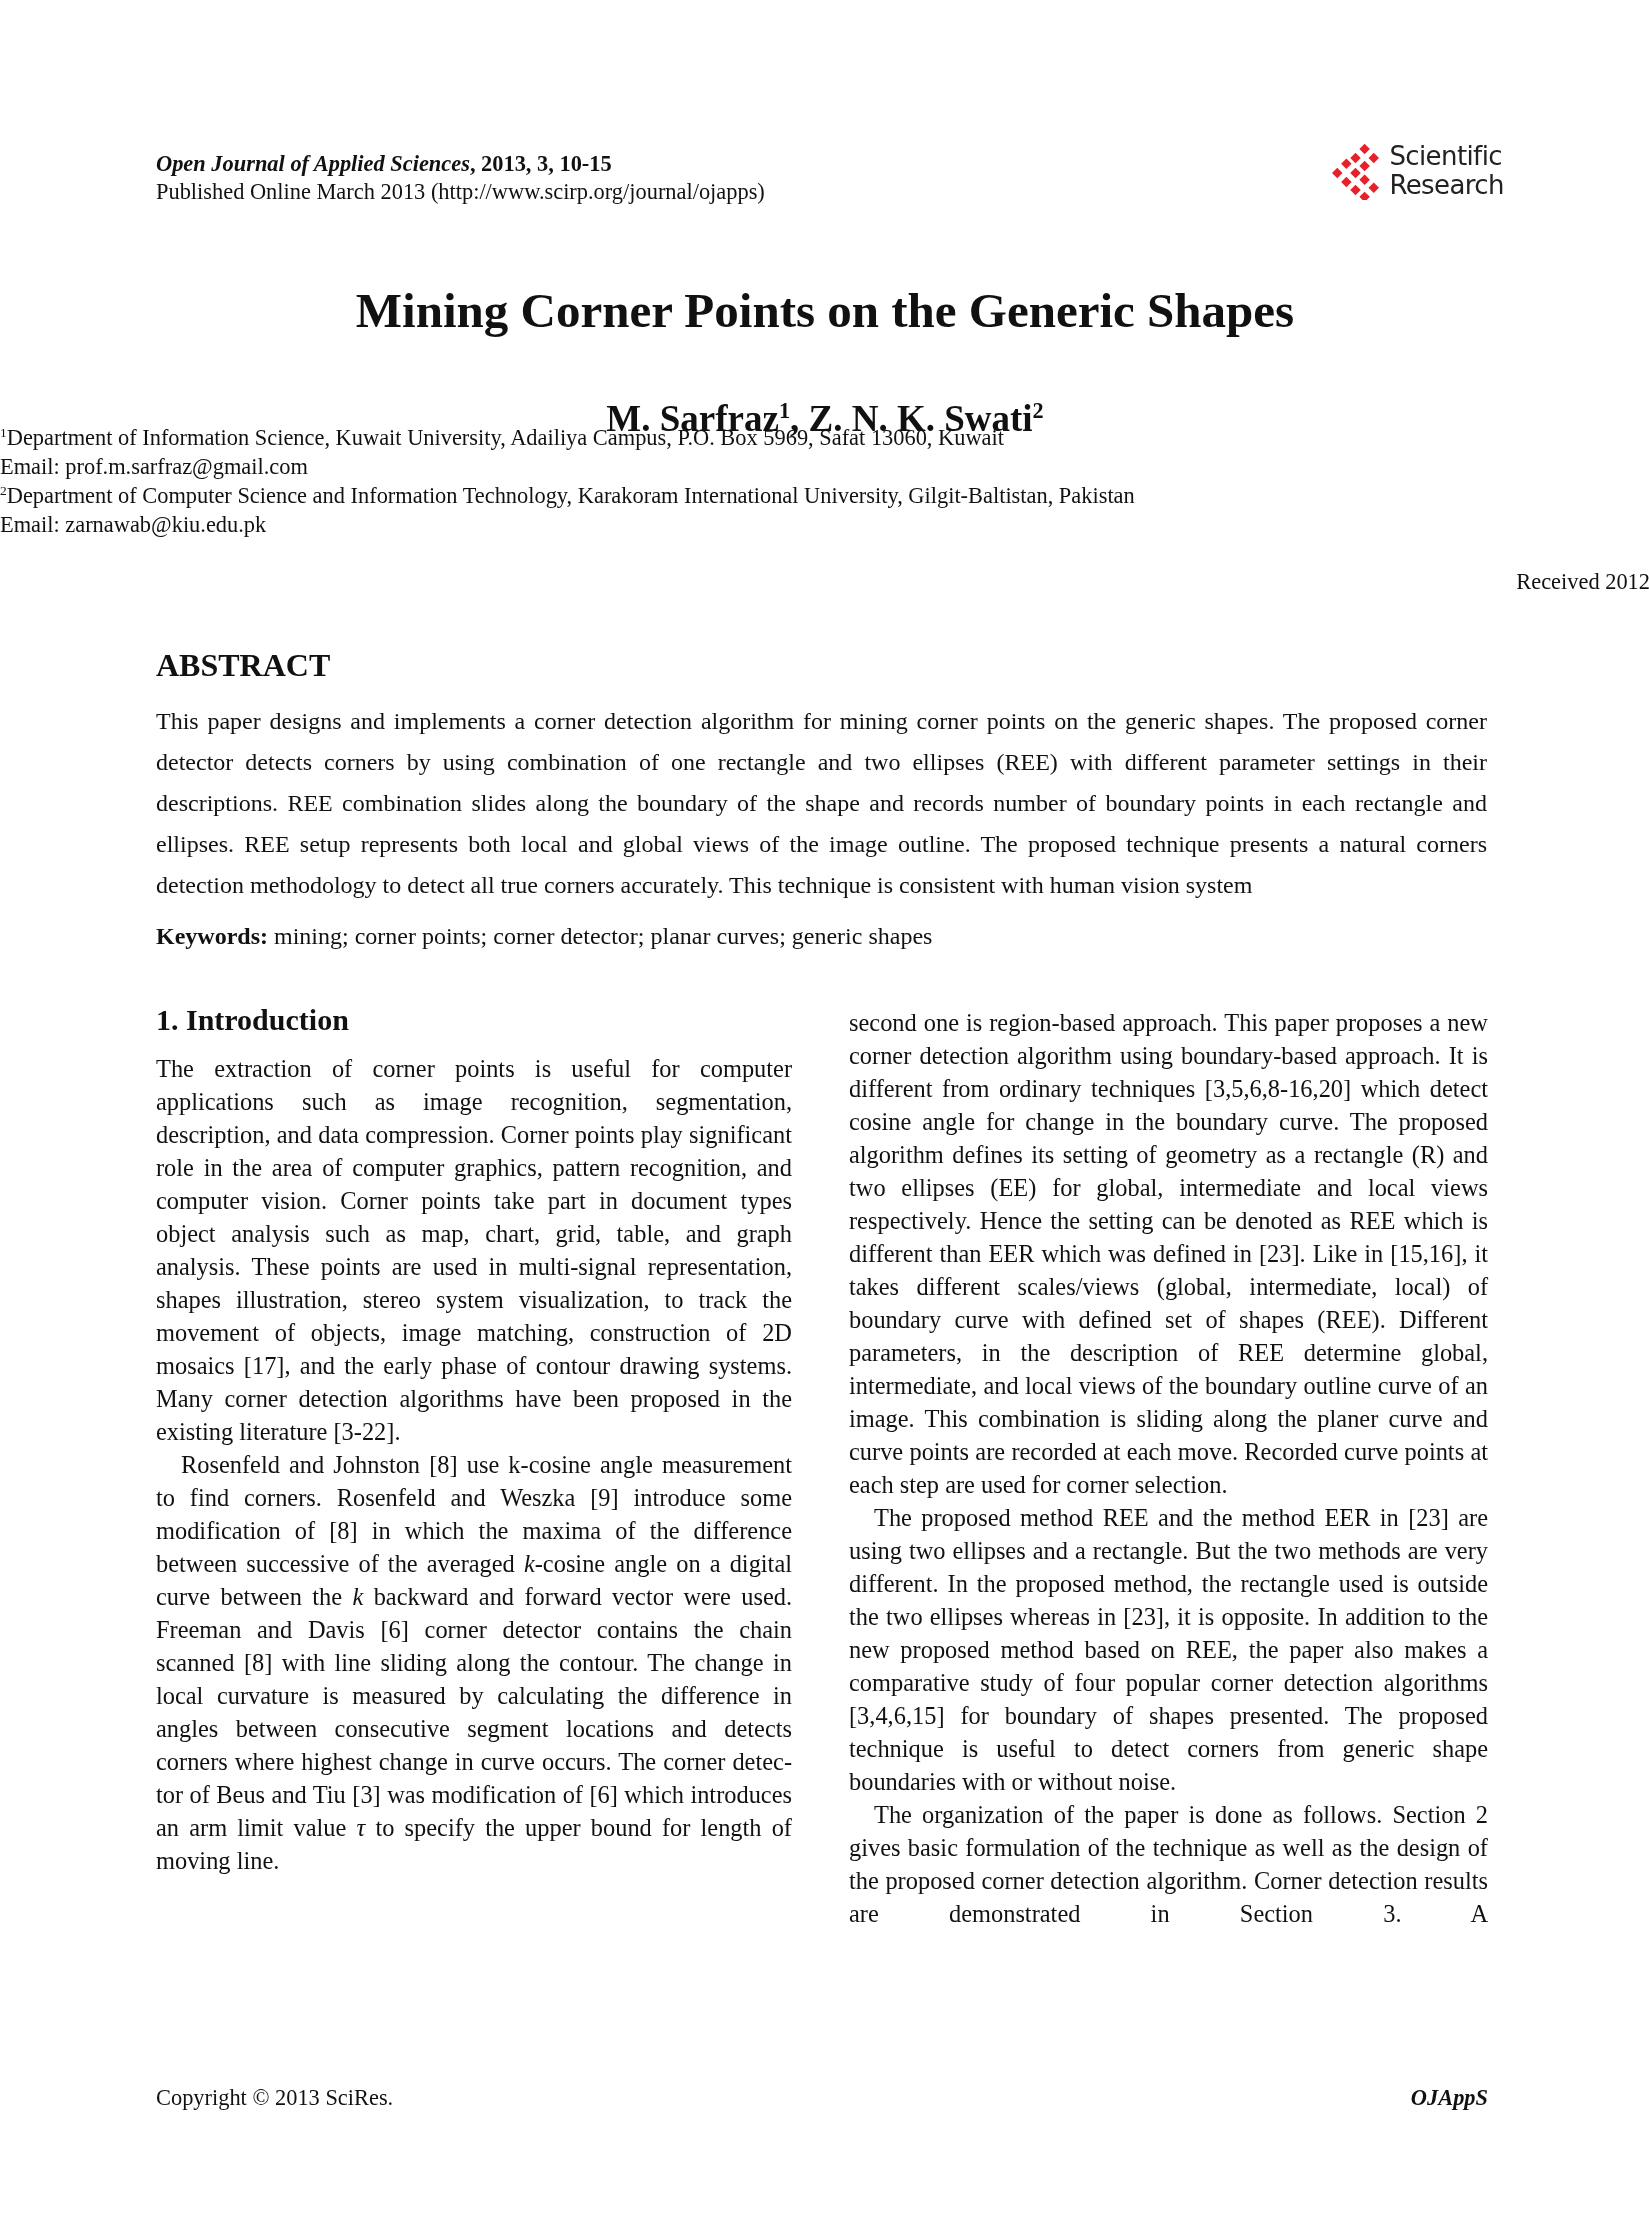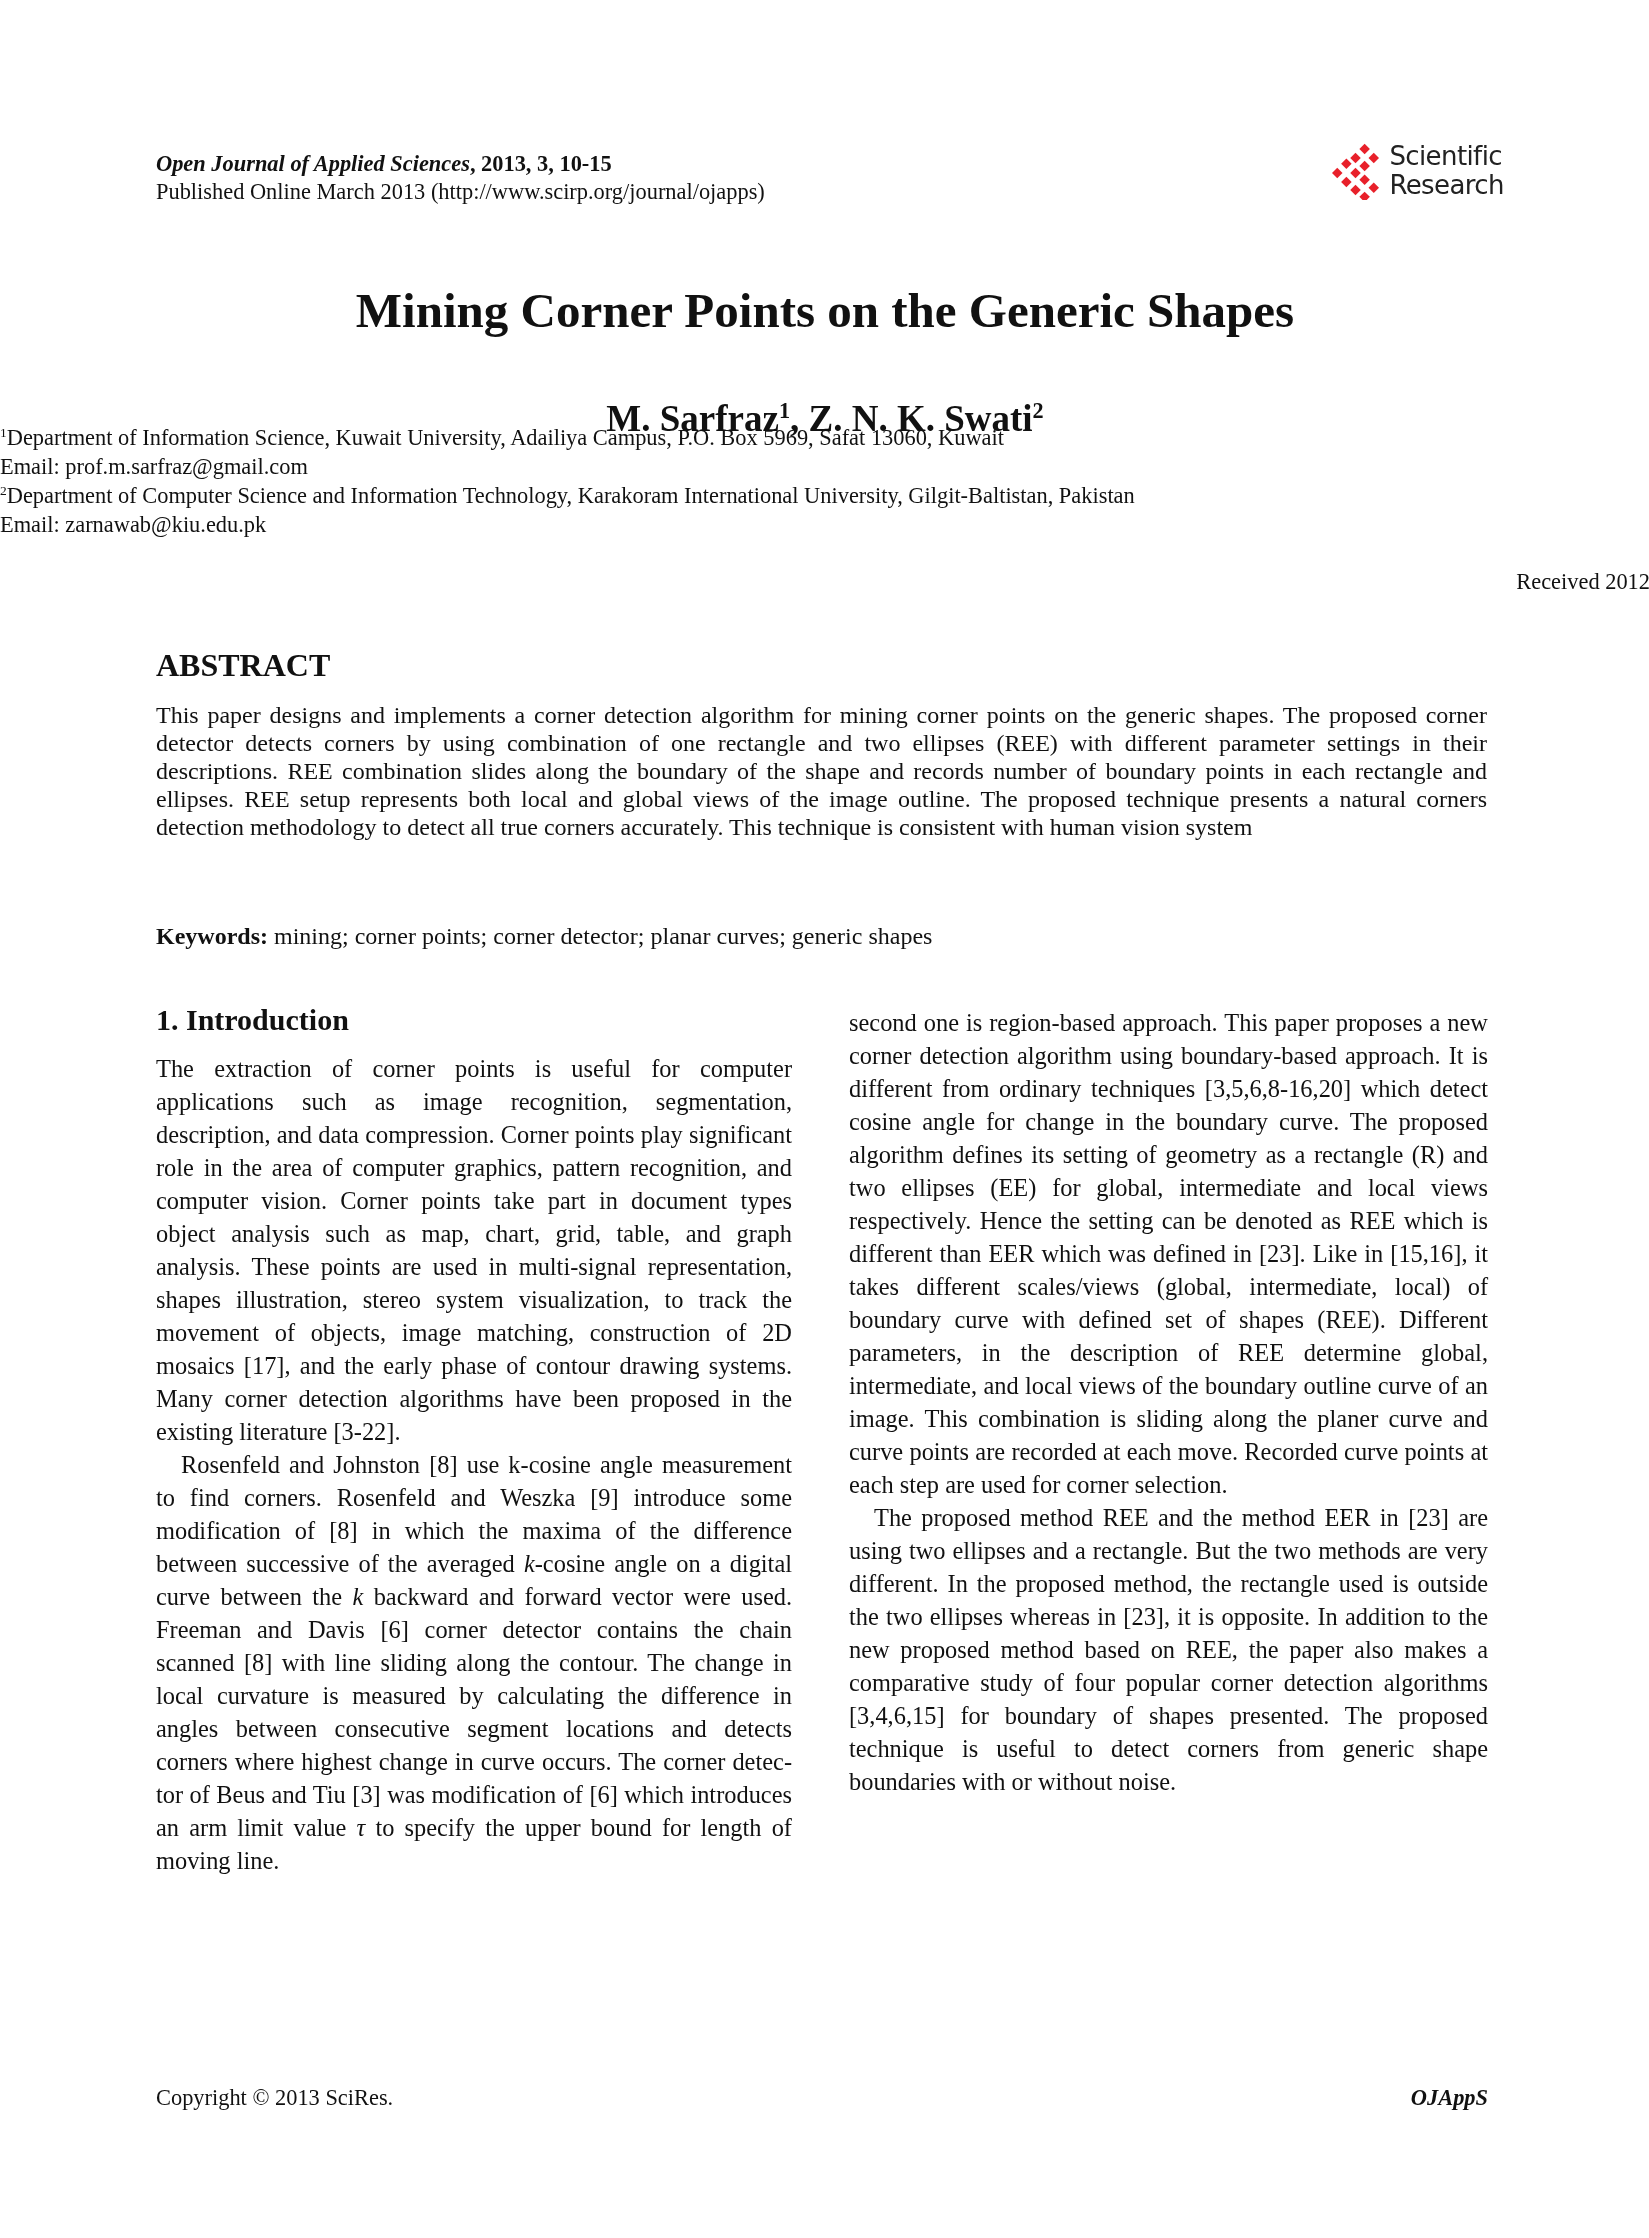--- a/index.html
+++ b/index.html
@@ -11,21 +11,21 @@
   .hdr-pub { left: 156px; top: 179px; font-size: 22.4px; white-space: nowrap; }
   .logo { left: 1329px; top: 139px; width: 167px; height: 64px; display: flex; align-items: center; }
   .logo svg { width: 57px; height: 57px; flex: none; }
   .logo-text { font-family: "DejaVu Sans", sans-serif; font-size: 26px; line-height: 29px; color: #222; margin-left: 3.4px; letter-spacing: -0.6px; }
   .title { left: 0; width: 1650px; top: 282px; text-align: center; font-size: 49px; font-weight: bold; }
   .authors { left: 0; width: 1650px; top: 397px; text-align: center; font-size: 37px; font-weight: bold; }
   .authors sup, .aff sup { font-size: 60%; vertical-align: super; line-height: 0; }
   .aff { left: 0; width: 1650px; font-size: 22.4px; white-space: nowrap; }
   .received { left: 0; width: 1650px; top: 569px; text-align: right; font-size: 22.4px; }
   .abstract-h { left: 156px; top: 647px; font-size: 32px; font-weight: bold; }
-  .abstract-body { left: 156px; top: 701px; width: 1331px; font-size: 24px; line-height: 28px; text-align: justify; }
+  .abstract-body { left: 156px; top: 701px; width: 1331px; font-size: 24px; line-height: 41px; text-align: justify; }
   .keywords { left: 156px; top: 923px; font-size: 24px; white-space: nowrap; }
   .keywords b { font-weight: bold; }
   .col { top: 1000px; font-size: 24.4px; line-height: 33px; text-align: justify; hyphens: manual; }
   .col-left { left: 156px; width: 636px; }
   .col-right { left: 849px; width: 639px; top: 1006px; }
   .sec-h { font-size: 30px; font-weight: bold; line-height: 40px; margin-bottom: 11.5px; }
   .col p { margin: 0; }
   .col p.indent { text-indent: 25px; }
   .col i { font-style: italic; }
   .footer-left { left: 156px; top: 2085px; font-size: 22.4px; }
@@ -78,17 +78,18 @@
 
 <div class="abs col col-left">
   <div class="sec-h">1. Introduction</div>
   <p>The extraction of corner points is useful for computer applications such as image recognition, segmentation, description, and data compression. Corner points play significant role in the area of computer graphics, pattern recognition, and computer vision. Corner points take part in document types object analysis such as map, chart, grid, table, and graph analysis. These points are used in multi-signal representation, shapes illustration, stereo system visualization, to track the movement of objects, image matching, construction of 2D mosaics [17], and the early phase of contour drawing systems. Many corner detection algorithms have been proposed in the existing literature [3-22].</p>
   <p class="indent"><span>Rosenfeld and Johnston [8] use k-cosine angle mea­surement to find corners. Rosenfeld and Weszka [9] in­troduce some modification of [8] in which the maxima of the difference between successive of the averaged </span><i>k</i><span>-cosine angle on a digital curve between the </span><i>k</i><span> backward and forward vector were used. Freeman and Davis [6] corner detector contains the chain scanned [8] with line sliding along the contour. The change in local curvature is measured by calculating the difference in angles be­tween consecutive segment locations and detects corners where highest change in curve occurs. The corner detec­tor of Beus and Tiu [3] was modification of [6] which introduces an arm limit value </span><i>τ</i><span> to specify the upper bound for length of moving line.</span></p>
 </div>
 
 <div class="abs col col-right">
   <p>second one is region-based approach. This paper pro­poses a new corner detection algorithm using boun­dary-based approach. It is different from ordinary tech­niques [3,5,6,8-16,20] which detect cosine angle for change in the boundary curve. The proposed algorithm defines its setting of geometry as a rectangle (R) and two ellipses (EE) for global, intermediate and local views respectively. Hence the setting can be denoted as REE which is different than EER which was defined in [23]. Like in [15,16], it takes different scales/views (global, intermediate, local) of boundary curve with defined set of shapes (REE). Different parameters, in the description of REE determine global, intermediate, and local views of the boundary outline curve of an image. This combi­nation is sliding along the planer curve and curve points are recorded at each move. Recorded curve points at each step are used for corner selection.</p>
   <p class="indent">The proposed method REE and the method EER in [23] are using two ellipses and a rectangle. But the two me­thods are very different. In the proposed method, the rectangle used is outside the two ellipses whereas in [23], it is opposite. In addition to the new proposed method based on REE, the paper also makes a comparative study of four popular corner detection algorithms [3,4,6,15] for boundary of shapes presented. The proposed technique is useful to detect corners from generic shape boundaries with or without noise.</p>
+  <p class="indent" style="text-align-last: justify;">The organization of the paper is done as follows. Sec­tion 2 gives basic formulation of the technique as well as the design of the proposed corner detection algorithm. Corner detection results are demonstrated in Section 3. A</p>
 </div>
 
 <div class="abs footer-left">Copyright © 2013 SciRes.</div>
 <div class="abs footer-right">OJAppS</div>
 
 
 </body></html>

